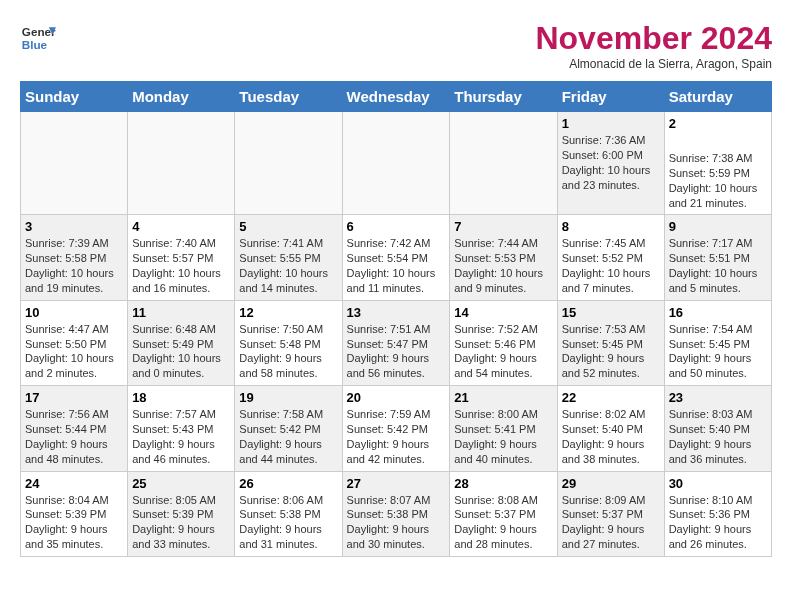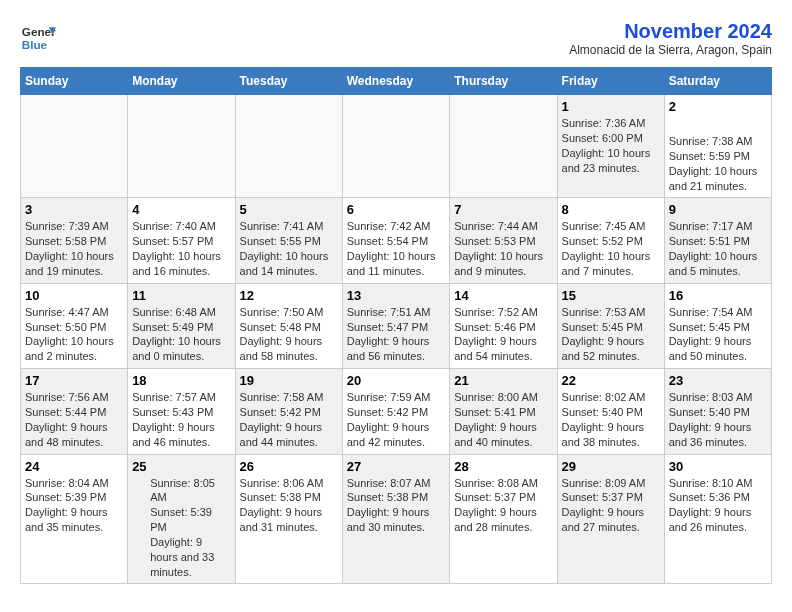--- a/index.html
+++ b/index.html
@@ -22,39 +22,39 @@
       gap: 4px;
     }
     .logo-icon {
       width: 36px;
       height: 36px;
     }
     .title-section {
       text-align: right;
     }
     .month-title {
-      font-size: 20px;
+      font-size: 32px;
       font-weight: bold;
-      color: #1d4ed8;
+      color: #be185d;
     }
     .location-title {
       font-size: 12px;
       color: #333;
     }
     .calendar {
       width: 100%;
       border-collapse: collapse;
       font-size: 11px;
     }
     .calendar th {
       background-color: #3b7abf;
       color: white;
       padding: 6px 4px;
       text-align: left;
-      font-size: 12px;
+      font-size: 15px;
       border: 1px solid #3b7abf;
     }
     .calendar td {
       border: 1px solid #ccc;
       vertical-align: top;
       padding: 4px;
       width: 108px;
       min-height: 80px;
       background: #fff;
     }
@@ -258,21 +258,21 @@
       </tr>
       <tr>
         <td>
           <div class="day-number">24</div>
           <div class="day-info" style="white-space: pre-line;">Sunrise: 8:04 AM
 Sunset: 5:39 PM
 Daylight: 9 hours and 35 minutes.</div>
         </td>
         <td class="shaded">
           <div class="day-number">25</div>
-          <div class="day-info" style="white-space: pre-line; margin-left: 18px;">Sunrise: 8:05 AM
+          <div class="day-info" style="white-space: pre-line;">Sunrise: 8:05 AM
 Sunset: 5:39 PM
 Daylight: 9 hours and 33 minutes.</div>
         </td>
         <td>
           <div class="day-number">26</div>
           <div class="day-info" style="white-space: pre-line;">Sunrise: 8:06 AM
 Sunset: 5:38 PM
 Daylight: 9 hours and 31 minutes.</div>
         </td>
         <td class="shaded">

